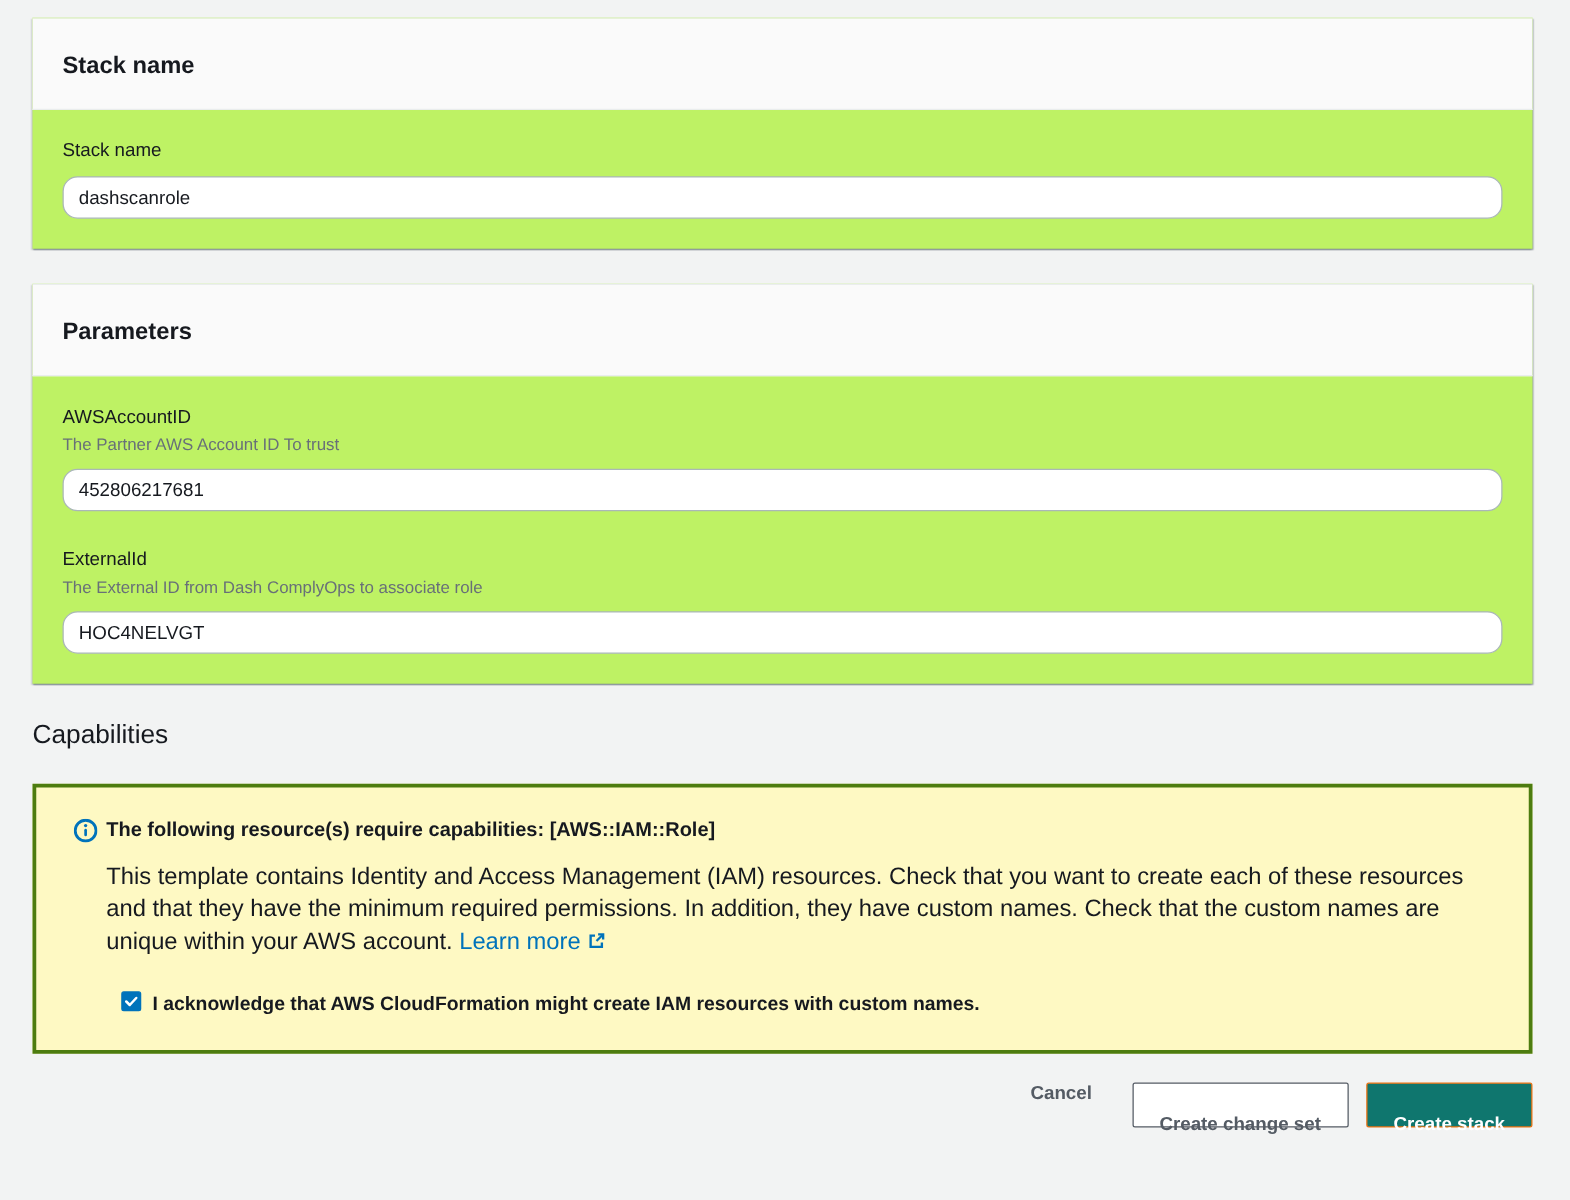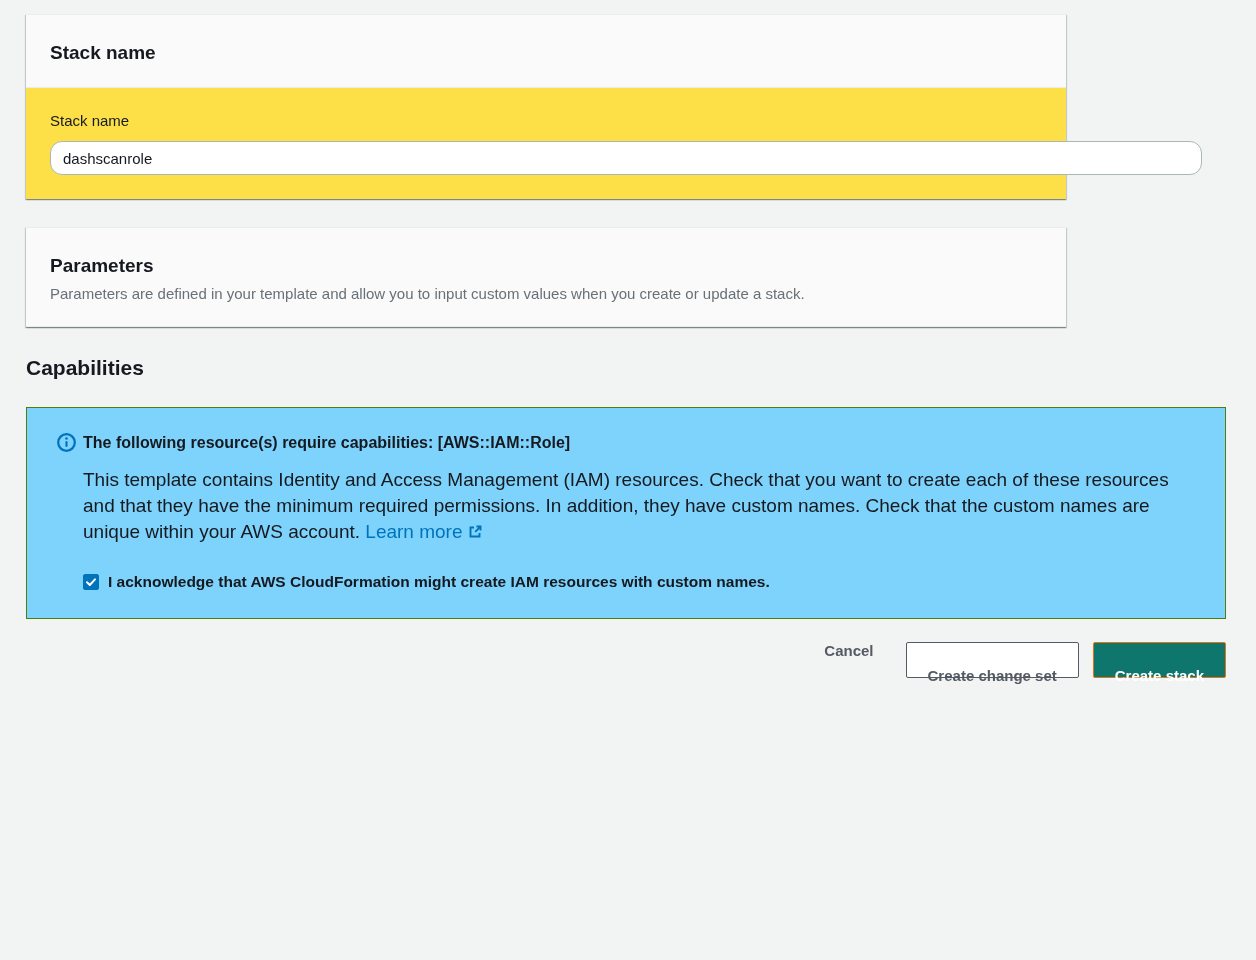--- a/index.html
+++ b/index.html
@@ -11,22 +11,22 @@
     -webkit-font-smoothing: antialiased;
   }
   .page {
     width: 1256px;
     height: 960px;
     padding: 14px 30px 12px 26px;
     overflow: hidden;
   }
   
   .card {
-    width: 1040px;
-    background: #fde047;
+    width: 1200px;
+    background: #bef264;
     box-shadow: 0 1px 1px 0 rgba(0,28,36,.3), 1px 1px 1px 0 rgba(0,28,36,.15), -1px 1px 1px 0 rgba(0,28,36,.15);
     border-top: 1px solid #eaeded;
     margin-bottom: 28px;
   }
   .card-header {
     background: #fafafa;
     border-bottom: 1px solid #eaeded;
     padding: 26px 24px 22px 24px;
   }
   .card-title {
@@ -73,29 +73,29 @@
     margin-top: 9px;
     font-size: 13.5px;
     line-height: 18px;
     color: #687078;
   }
   .param-field + .param-field { margin-top: 28px; }
 
   
   .section-heading {
     font-size: 21px;
-    font-weight: 700;
+    font-weight: 400;
     color: #16191f;
     line-height: 26px;
     margin: 2px 0 26px 0;
   }
   .alert {
     width: 1200px;
-    background: #7dd3fc;
-    border: 1px solid #4d7c0f;
+    background: #fef9c3;
+    border: 3px solid #4d7c0f;
     padding: 24px 28px 26px 30px;
   }
   .alert-title-row {
     display: flex;
     align-items: flex-start;
   }
   .alert-icon {
     width: 19px;
     height: 19px;
     flex: 0 0 19px;
@@ -123,23 +123,24 @@
     white-space: nowrap;
   }
   .ext-icon {
     width: 16px;
     height: 16px;
     vertical-align: -2px;
     margin-left: 4px;
   }
   .ack-row {
     display: flex;
-    align-items: center;
+    align-items: flex-start;
     margin-top: 26px;
     cursor: pointer;
+    margin-left: 12px;
   }
   .checkbox {
     width: 16px;
     height: 16px;
     flex: 0 0 16px;
     background: #0073bb;
     border: 1px solid #0073bb;
     border-radius: 2px;
     display: inline-flex;
     align-items: center;
@@ -203,22 +204,36 @@
     </header>
     <div class="card-body">
       <label class="field-label" for="stack-name-input">Stack name</label>
       <input id="stack-name-input" class="text-input" type="text" value="dashscanrole" style="">
     </div>
   </section>
 
   <section class="card">
     <header class="card-header">
       <h2 class="card-title">Parameters</h2>
-      <p class="card-desc">Parameters are defined in your template and allow you to input custom values when you create or update a stack.</p>
     </header>
+    <div class="card-body">
+
+      <div class="param-field">
+        <label class="field-label" for="param-awsaccountid">AWSAccountID</label>
+        <div class="field-desc">The Partner AWS Account ID To trust</div>
+        <input id="param-awsaccountid" class="text-input" type="text" value="452806217681" style="">
+      </div>
+
+      <div class="param-field">
+        <label class="field-label" for="param-externalid">ExternalId</label>
+        <div class="field-desc">The External ID from Dash ComplyOps to associate role</div>
+        <input id="param-externalid" class="text-input" type="text" value="HOC4NELVGT" style="">
+      </div>
+
+    </div>
   </section>
 
   <h1 class="section-heading">Capabilities</h1>
 
   <div class="alert">
     <div class="alert-title-row">
       <svg class="alert-icon" viewBox="0 0 16 16" fill="none">
         <circle cx="8" cy="8" r="7" stroke="#0073bb" stroke-width="1.9"></circle>
         <circle cx="8" cy="4.6" r="1.1" fill="#0073bb"></circle>
         <rect x="7.1" y="6.8" width="1.8" height="5" rx="0.9" fill="#0073bb"></rect>

